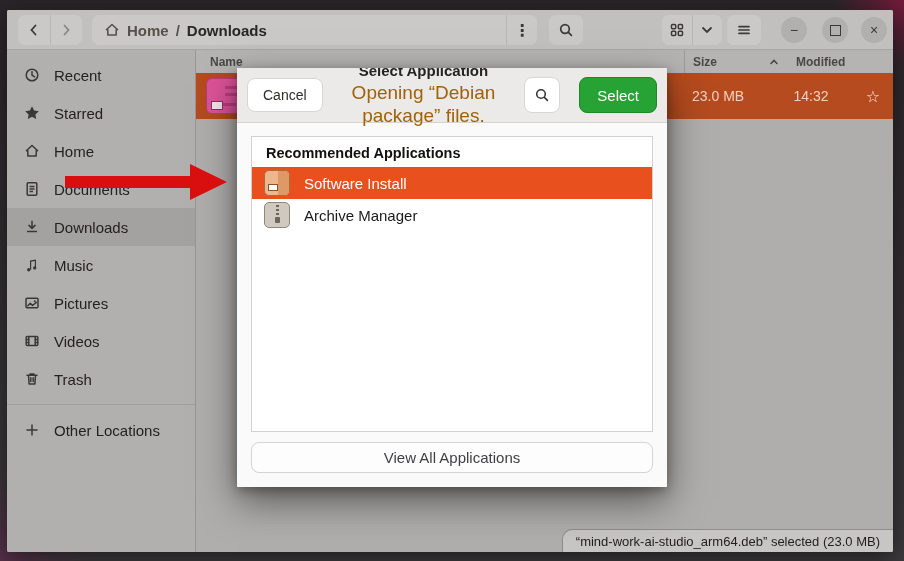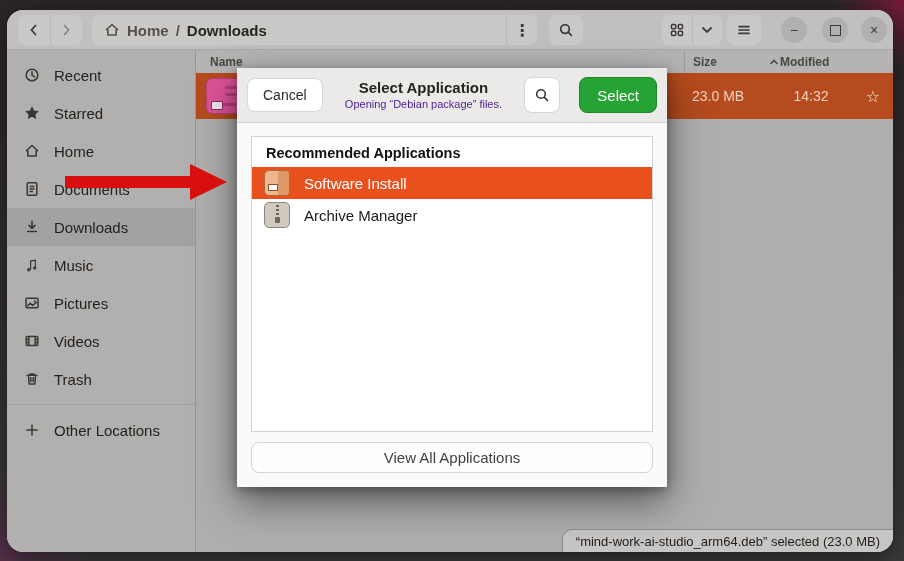--- a/index.html
+++ b/index.html
@@ -7,21 +7,21 @@
     width:904px;height:561px;position:relative;overflow:hidden;
     font-family:"Liberation Sans","DejaVu Sans",sans-serif;
     background:
       radial-gradient(circle at 100% 0, rgba(125,25,60,.9), rgba(125,25,60,0) 70px),
       radial-gradient(circle at 0 100%, rgba(110,40,85,.55), rgba(110,40,85,0) 90px),
       linear-gradient(#2a2529,#3c3a3c);
     -webkit-font-smoothing:antialiased;
   }
   .window{
     position:absolute;left:7px;top:10px;width:886px;height:542px;
-    border-radius:16px;overflow:hidden;background:#b0aeac;
+    border-radius:2px;overflow:hidden;background:#b0aeac;
     box-shadow:0 6px 24px rgba(0,0,0,.5);
   }
   
   .titlebar{position:relative;height:40px;background:#c2c0be;border-bottom:1px solid #a7a5a3;box-sizing:border-box}
   .tb-btn{position:absolute;top:5px;height:30px;background:#cbc9c7;border-radius:7px;
     display:flex;align-items:center;justify-content:center;color:#3c3a38;box-sizing:border-box}
   .navgroup{left:11px;width:64px;padding:0}
   .navgroup .half{flex:1;height:100%;display:flex;align-items:center;justify-content:center}
   .navgroup .half + .half{border-left:1px solid #b9b7b5}
   .fwd svg{opacity:.45}
@@ -43,21 +43,21 @@
   .content{display:flex;height:502px}
   .sidebar{width:189px;background:#b2b0ae;border-right:1px solid #989694;padding-top:6px;box-sizing:border-box;flex:none}
   .sb-item{height:38px;display:flex;align-items:center;padding-left:17px;gap:14px;font-size:15px;color:#242220}
   .sb-item.sel{background:#a4a2a0}
   .sb-ic{width:16px;height:16px;display:flex;color:#3a3836}
   .sb-sep{height:1px;background:#a19f9d;margin:6px 0}
   .main{flex:1;position:relative;background:#b0aeac}
   .cols{display:flex;align-items:center;height:23px;background:#b6b4b2;font-size:12px;font-weight:bold;color:#4a4846;box-sizing:border-box}
   .c-name{flex:1;padding-left:14px}
   .c-size{width:85px;border-left:1px solid #9e9c9a;padding-left:8px;box-sizing:border-box;align-self:stretch;display:flex;align-items:center}
-  .c-mod{width:84px;display:flex;align-items:center;gap:1px}
+  .c-mod{width:84px;display:flex;align-items:center;gap:17px}
   .c-star{width:40px;align-self:stretch}
   .filerow{display:flex;align-items:center;height:46px;background:#b54b1e;color:rgba(255,230,220,.85);font-size:14px}
   .f-name{flex:1;display:flex;align-items:center;padding-left:10px}
   .f-size{width:85px;padding-left:8px;box-sizing:border-box}
   .f-mod{width:84px;text-align:center}
   .f-star{width:40px;text-align:center;font-size:16px;color:rgba(255,255,255,.85)}
   .debicon{width:36px;height:36px;border-radius:6px;background:#dd539a;border:1px solid #b63d7c;position:relative;overflow:hidden;box-sizing:border-box}
   .debicon i{position:absolute;display:block;background:#b93f80}
   .debicon .l1{left:18px;top:7px;width:12px;height:3px}
   .debicon .l2{left:18px;top:14px;width:12px;height:3px}
@@ -67,21 +67,21 @@
     background:#c8c6c4;border:1px solid #8f8d8b;border-right:none;border-bottom:none;
     border-top-left-radius:10px;padding:0 13px;font-size:13px;color:#201e1c;box-sizing:border-box}
   
   .dialog{position:absolute;left:237px;top:68px;width:430px;height:419px;border-radius:0;overflow:hidden;
     background:#fafafa;box-shadow:0 14px 36px rgba(0,0,0,.5),0 3px 10px rgba(0,0,0,.3);z-index:20;box-sizing:border-box}
   .dlg-header{height:55px;background:#ebeae8;border-bottom:1px solid #d5d3d0;display:flex;align-items:center;padding:0 10px;box-sizing:border-box}
   .btn{border-radius:8px;display:flex;align-items:center;justify-content:center;box-sizing:border-box}
   .btn-cancel{background:#ffffff;border:1px solid #d8d6d3;height:34px;padding:0 15px;font-size:14px;color:#2f2d2a}
   .dlg-titlebox{flex:1;text-align:center;line-height:1.25}
   .dlg-title{font-size:15px;font-weight:bold;color:#262421}
-  .dlg-sub{font-size:11px;color:#4c1d95}
+  .dlg-sub{font-size:19px;color:#a16207}
   .btn-search{background:#ffffff;border:1px solid #d8d6d3;width:36px;height:36px;color:#3a3836}
   .btn-select{background:#26a334;border:1px solid #1d8729;height:36px;padding:0 17px;font-size:15px;color:#ffffff;margin-left:19px}
   .dlg-body{padding:13px 14px 0}
   .listbox{border:1px solid #d3d1cf;background:#ffffff;height:296px;box-sizing:border-box}
   .rec-head{padding:8px 14px 6px;font-size:14.5px;font-weight:bold;color:#141210}
   .app-row{height:32px;display:flex;align-items:center;gap:14px;padding-left:12px;font-size:15px;color:#1c1a18}
   .app-row.sel{background:#e8511e;color:#ffffff}
   .appicon{width:26px;height:26px;border-radius:5px;position:relative;overflow:hidden;box-sizing:border-box;flex:none}
   .ic-pkg{background:#eeb68c;border:1px solid #b06a3a}
   .ic-pkg .right{position:absolute;right:0;top:0;width:11px;height:100%;background:#dd9a66}

